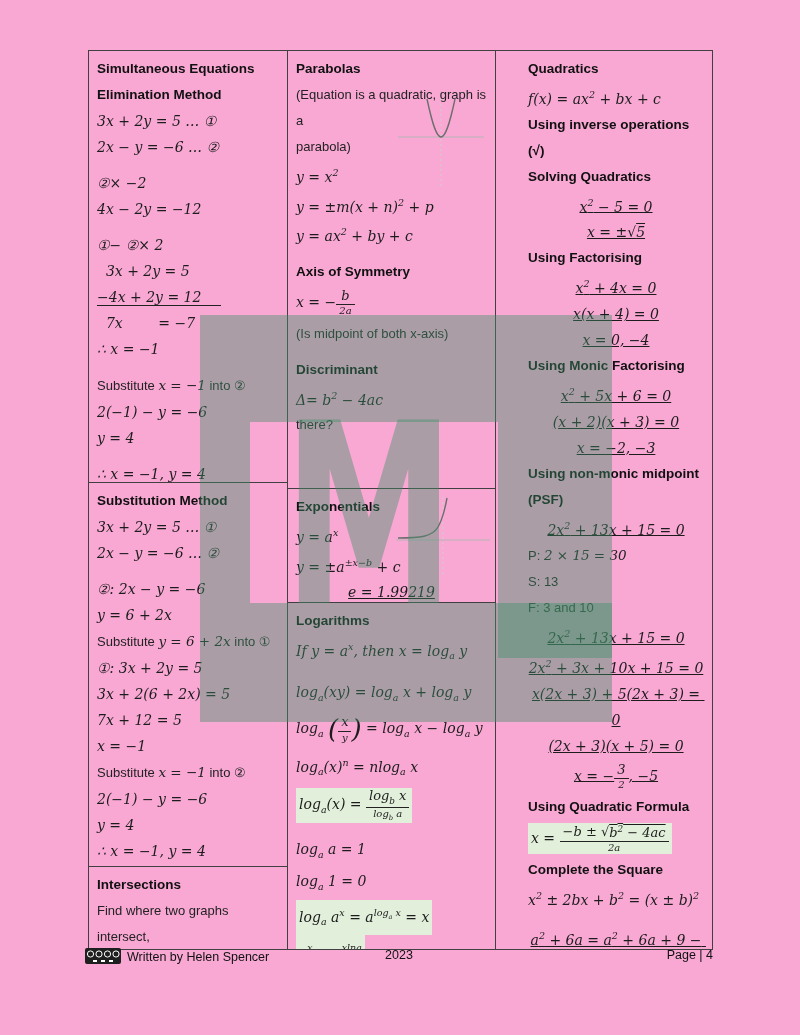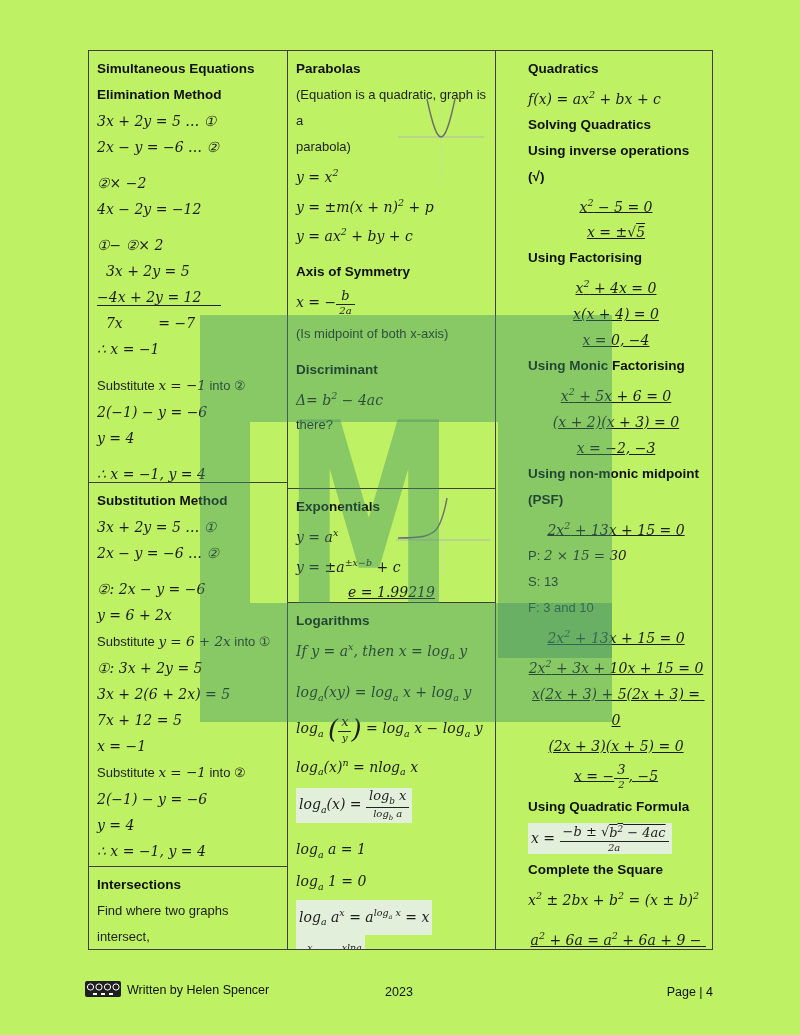--- a/index.html
+++ b/index.html
@@ -1,16 +1,16 @@
 <!DOCTYPE html>
 <html><head>
 <meta charset="utf-8">
 <style>
   html,body{margin:0;padding:0;background:#fff;}
-  .page{position:relative;width:800px;height:1035px;background:#bef264;overflow:hidden;
+  .page{position:relative;width:800px;height:1035px;background:#f9a8d4;overflow:hidden;
         font-family:"Liberation Sans",sans-serif;color:#1a1a1a;}
   .tbl{position:absolute;left:88px;top:50px;width:625px;height:900px;
        border:1px solid #404040;display:flex;box-sizing:border-box;}
   .tcol{display:flex;flex-direction:column;border-right:1px solid #404040;box-sizing:border-box;}
   .tcol:last-child{border-right:none;margin-left:24px;}
   .cell{border-bottom:1px solid #404040;box-sizing:border-box;padding:5px 8px 0 8px;
         overflow:hidden;position:relative;}
   .cell:last-child{border-bottom:none;flex:1;}
   .ln{line-height:26px;}
   .h{font-weight:bold;font-size:13.5px;color:#111;}
@@ -23,21 +23,21 @@
   .ul{border-bottom:1px solid #222;padding-right:20px;}
   .hl{background:#e2efda;padding:0 3px;display:inline-block;}
   .ol{text-decoration:overline;}
   .fline{padding:3px 0;}
   .frac{display:inline-block;vertical-align:middle;text-align:center;}
   .frac .num{display:block;border-bottom:1.2px solid #222;padding:0 3px;font-size:13px;line-height:1.25;}
   .frac .den{display:block;padding:0 3px;font-size:10px;line-height:1.25;}
   .bigp{font-size:185%;vertical-align:middle;font-weight:200;}
   .graph{position:absolute;pointer-events:none;}
   .wm{position:absolute;left:0;top:0;pointer-events:none;}
-  .footer{position:absolute;left:85px;top:981px;width:628px;display:flex;align-items:flex-end;
+  .footer{position:absolute;left:85px;top:948px;width:628px;display:flex;align-items:flex-start;
           font-size:12.5px;color:#111;}
   .footer .left{display:flex;align-items:center;gap:6px;width:240px;}
   .footer .mid{flex:1;text-align:center;}
   .footer .right{width:240px;text-align:right;}
 </style>
 </head>
 <body>
 
 <div class="page">
 
@@ -134,22 +134,22 @@
           <div class="ln m">log<sub>a</sub> 1 = 0</div>
           <div class="ln m"><span class="hl">log<sub>a</sub> a<sup>x</sup> = a<sup>log<sub>a</sub> x</sup> = x</span></div>
           <div class="ln m"><span class="hl">a<sup>x</sup> = e<sup>xlna</sup></span></div>
         </div>
     </div>
 
     <div class="tcol" style="flex:1">
       <div class="cell">
           <div class="ln h">Quadratics</div>
           <div class="ln m">f(x) = ax<sup>2</sup> + bx + c</div>
+          <div class="ln h">Using inverse operations (√)</div>
           <div class="ln h">Solving Quadratics</div>
-          <div class="ln h">Using inverse operations (√)</div>
           <div class="ln m c">x<sup>2</sup> − 5 = 0</div>
           <div class="ln m c">x = ±√<span class="ol">5</span></div>
           <div class="ln h">Using Factorising</div>
           <div class="ln m c">x<sup>2</sup> + 4x = 0</div>
           <div class="ln m c">x(x + 4) = 0</div>
           <div class="ln m c">x = 0, −4</div>
           <div class="ln h">Using Monic Factorising</div>
           <div class="ln m c">x<sup>2</sup> + 5x + 6 = 0</div>
           <div class="ln m c">(x + 2)(x + 3) = 0</div>
           <div class="ln m c">x = −2, −3</div>

